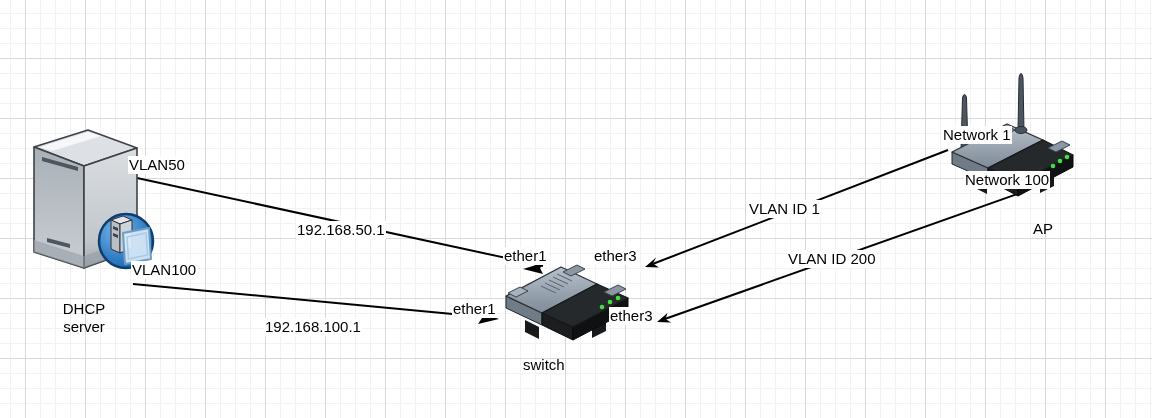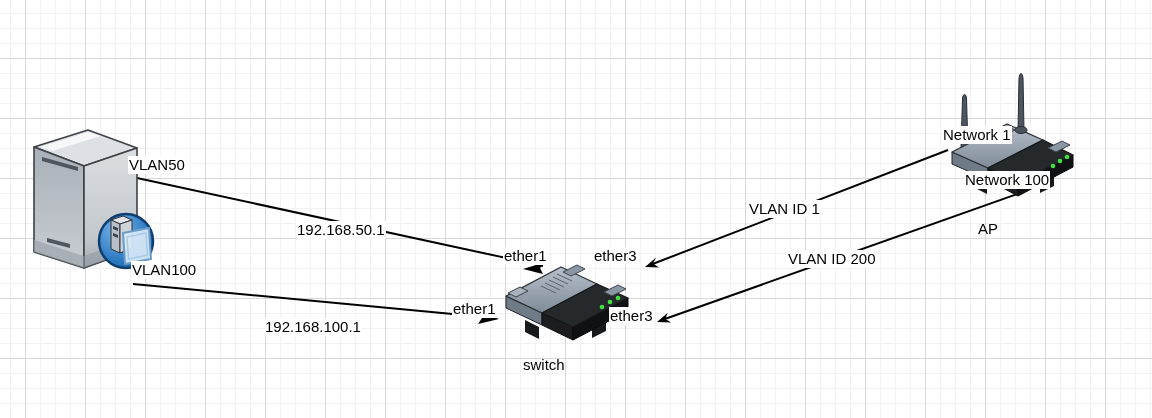--- a/index.html
+++ b/index.html
@@ -121,29 +121,31 @@
       <polygon points="1048,148 1062,141 1070,145 1056,152" fill="#8b97a4" stroke="#3b434c" stroke-width="1"></polygon>
       <ellipse cx="1021" cy="130" rx="6" ry="3.5" fill="#4a535c" stroke="#262c33" stroke-width="1"></ellipse>
       <circle cx="1053" cy="166" r="2.3" fill="#3fe03f"></circle>
       <circle cx="1060" cy="161" r="2.3" fill="#3fe03f"></circle>
       <circle cx="1067" cy="157" r="2.3" fill="#3fe03f"></circle>
     </g>
   </svg>
 
   <div class="lbl bg" style="left:128px;top:156px;">VLAN50</div>
   <div class="lbl bg" style="left:131px;top:261px;">VLAN100</div>
+  <div class="lbl center" style="left:44px;top:300px;width:80px;">DHCP
+server</div>
 
   <div class="lbl bg" style="left:296px;top:221px;">192.168.50.1</div>
   <div class="lbl bg" style="left:264px;top:294px;margin-top:24px;">192.168.100.1</div>
   <div class="lbl bg" style="left:748px;top:200px;text-align:center;">VLAN ID 1</div>
   <div class="lbl bg" style="left:787px;top:250px;">VLAN ID 200</div>
 
   <div class="lbl bg" style="left:503px;top:247px;">ether1</div>
   <div class="lbl bg" style="left:593px;top:247px;">ether3</div>
   <div class="lbl bg" style="left:452px;top:300px;">ether1</div>
   <div class="lbl bg" style="left:609px;top:307px;">ether3</div>
   <div class="lbl" style="left:523px;top:356px;">switch</div>
 
   <div class="lbl bg" style="left:942px;top:126px;">Network 1</div>
   <div class="lbl bg" style="left:964px;top:171px;">Network 100</div>
-  <div class="lbl" style="left:978px;top:220px;">AP</div>
+  <div class="lbl" style="left:1033px;top:220px;">AP</div>
 
 </div>
 
 </body></html>

